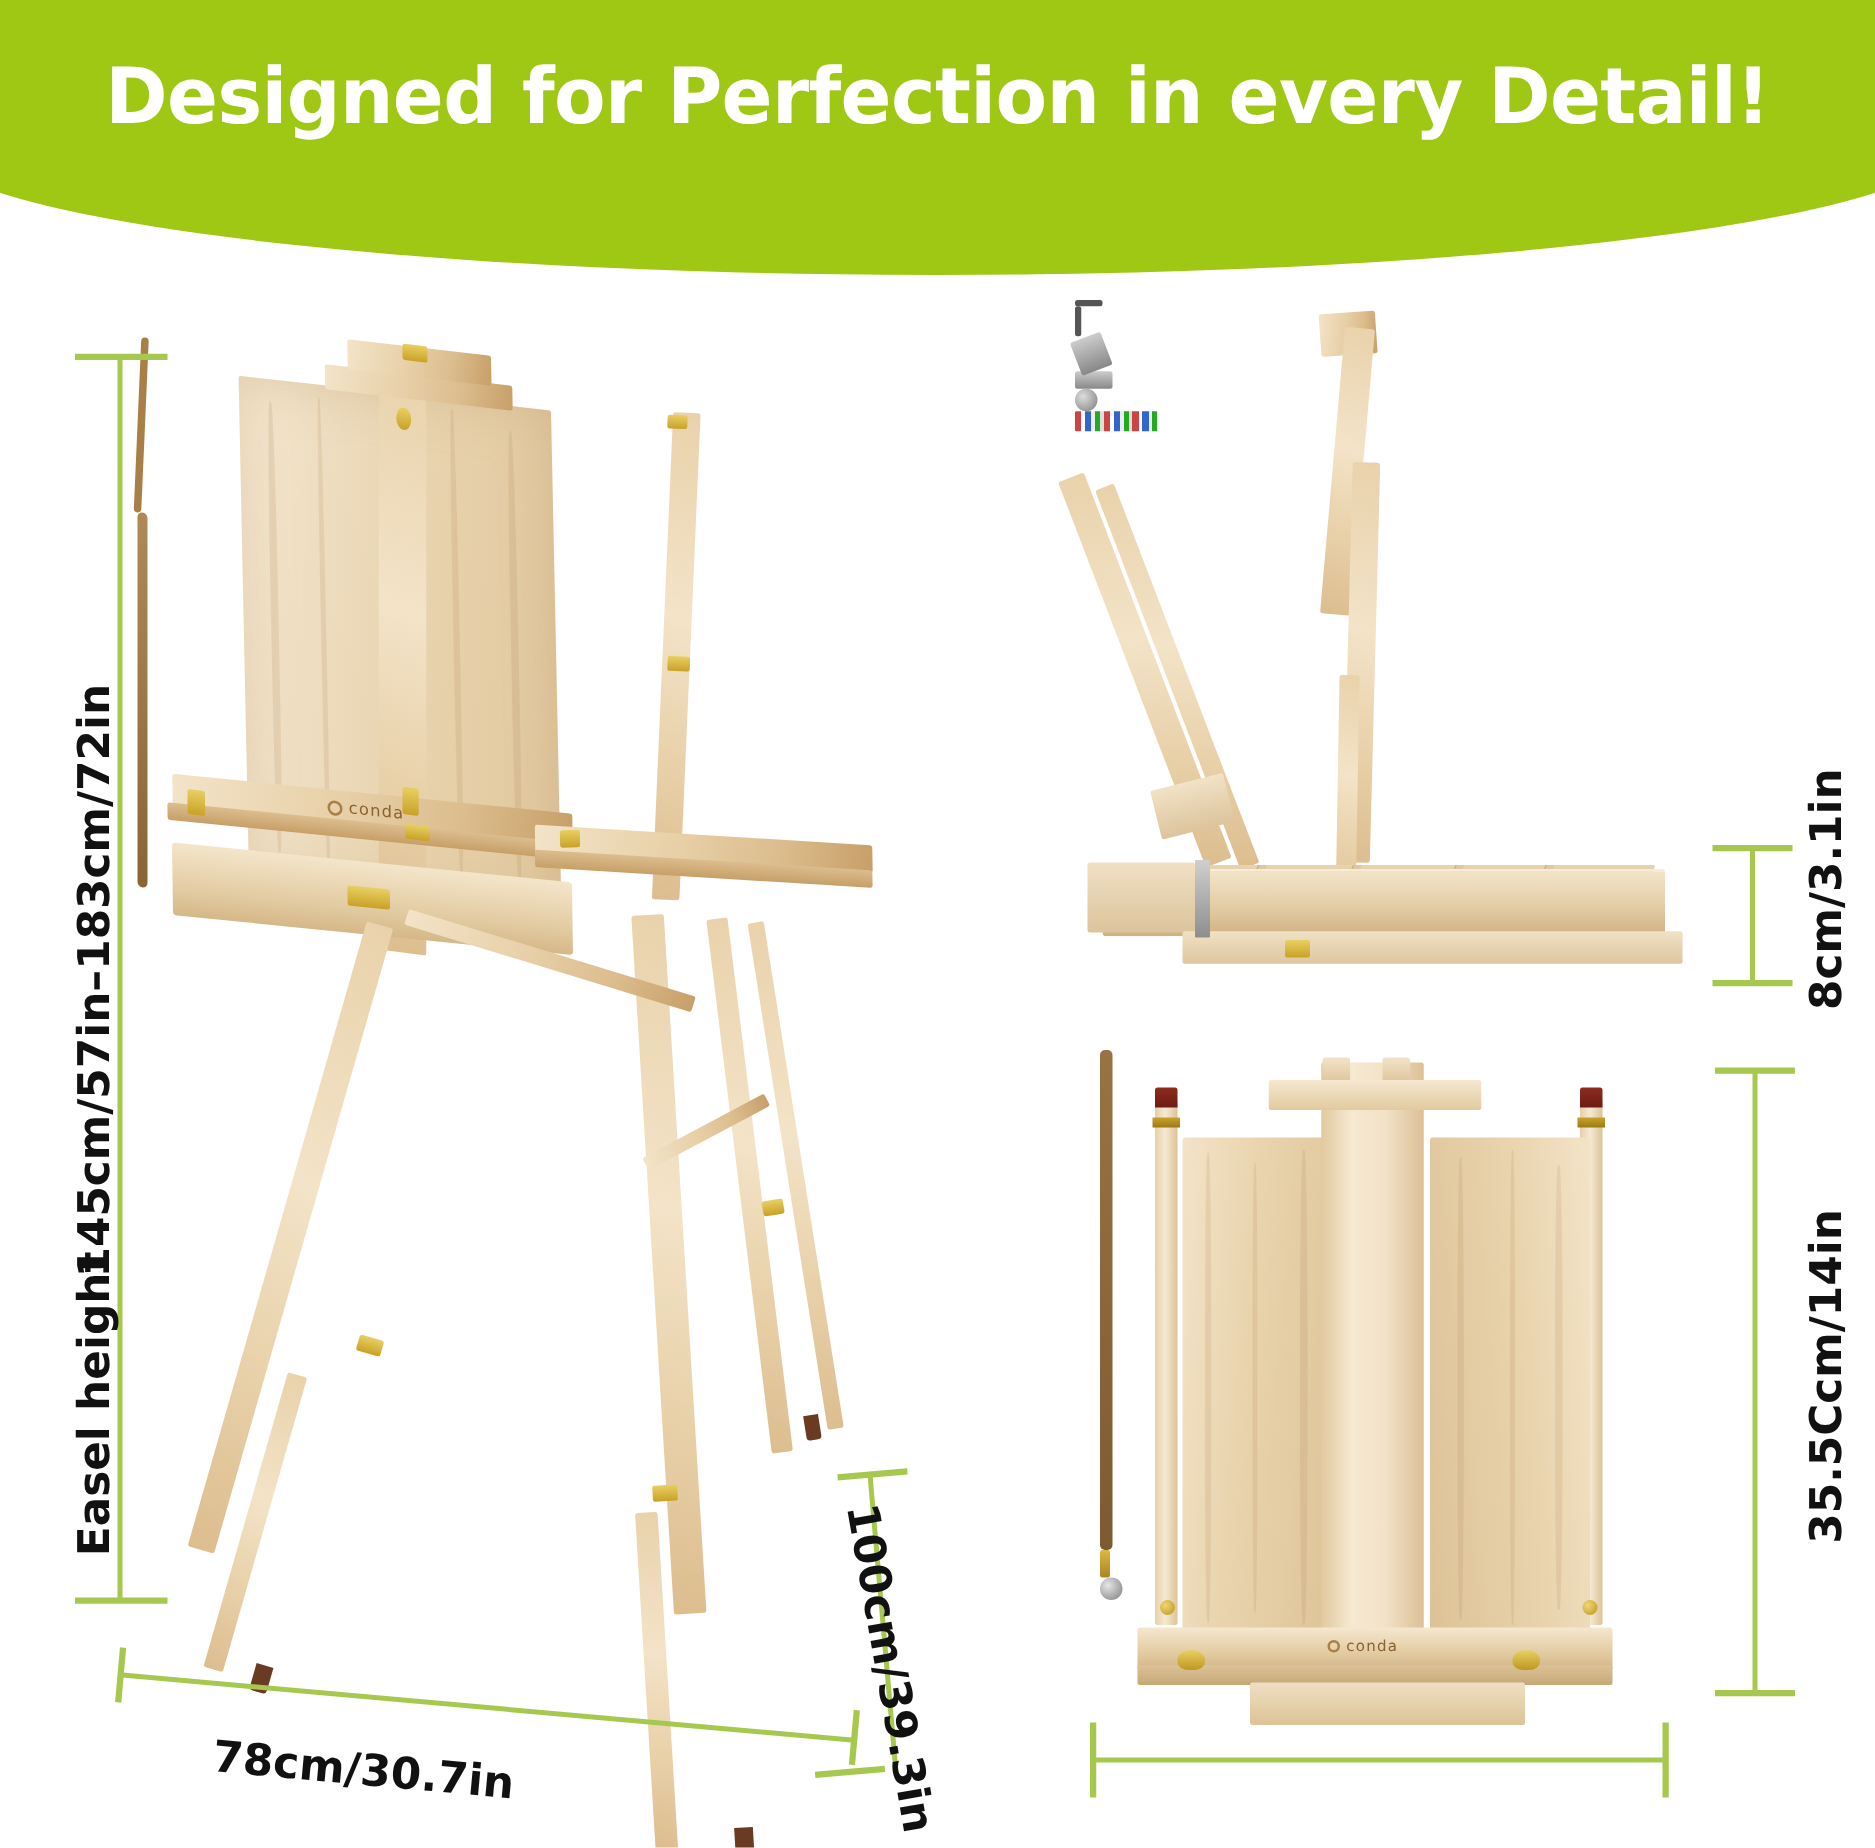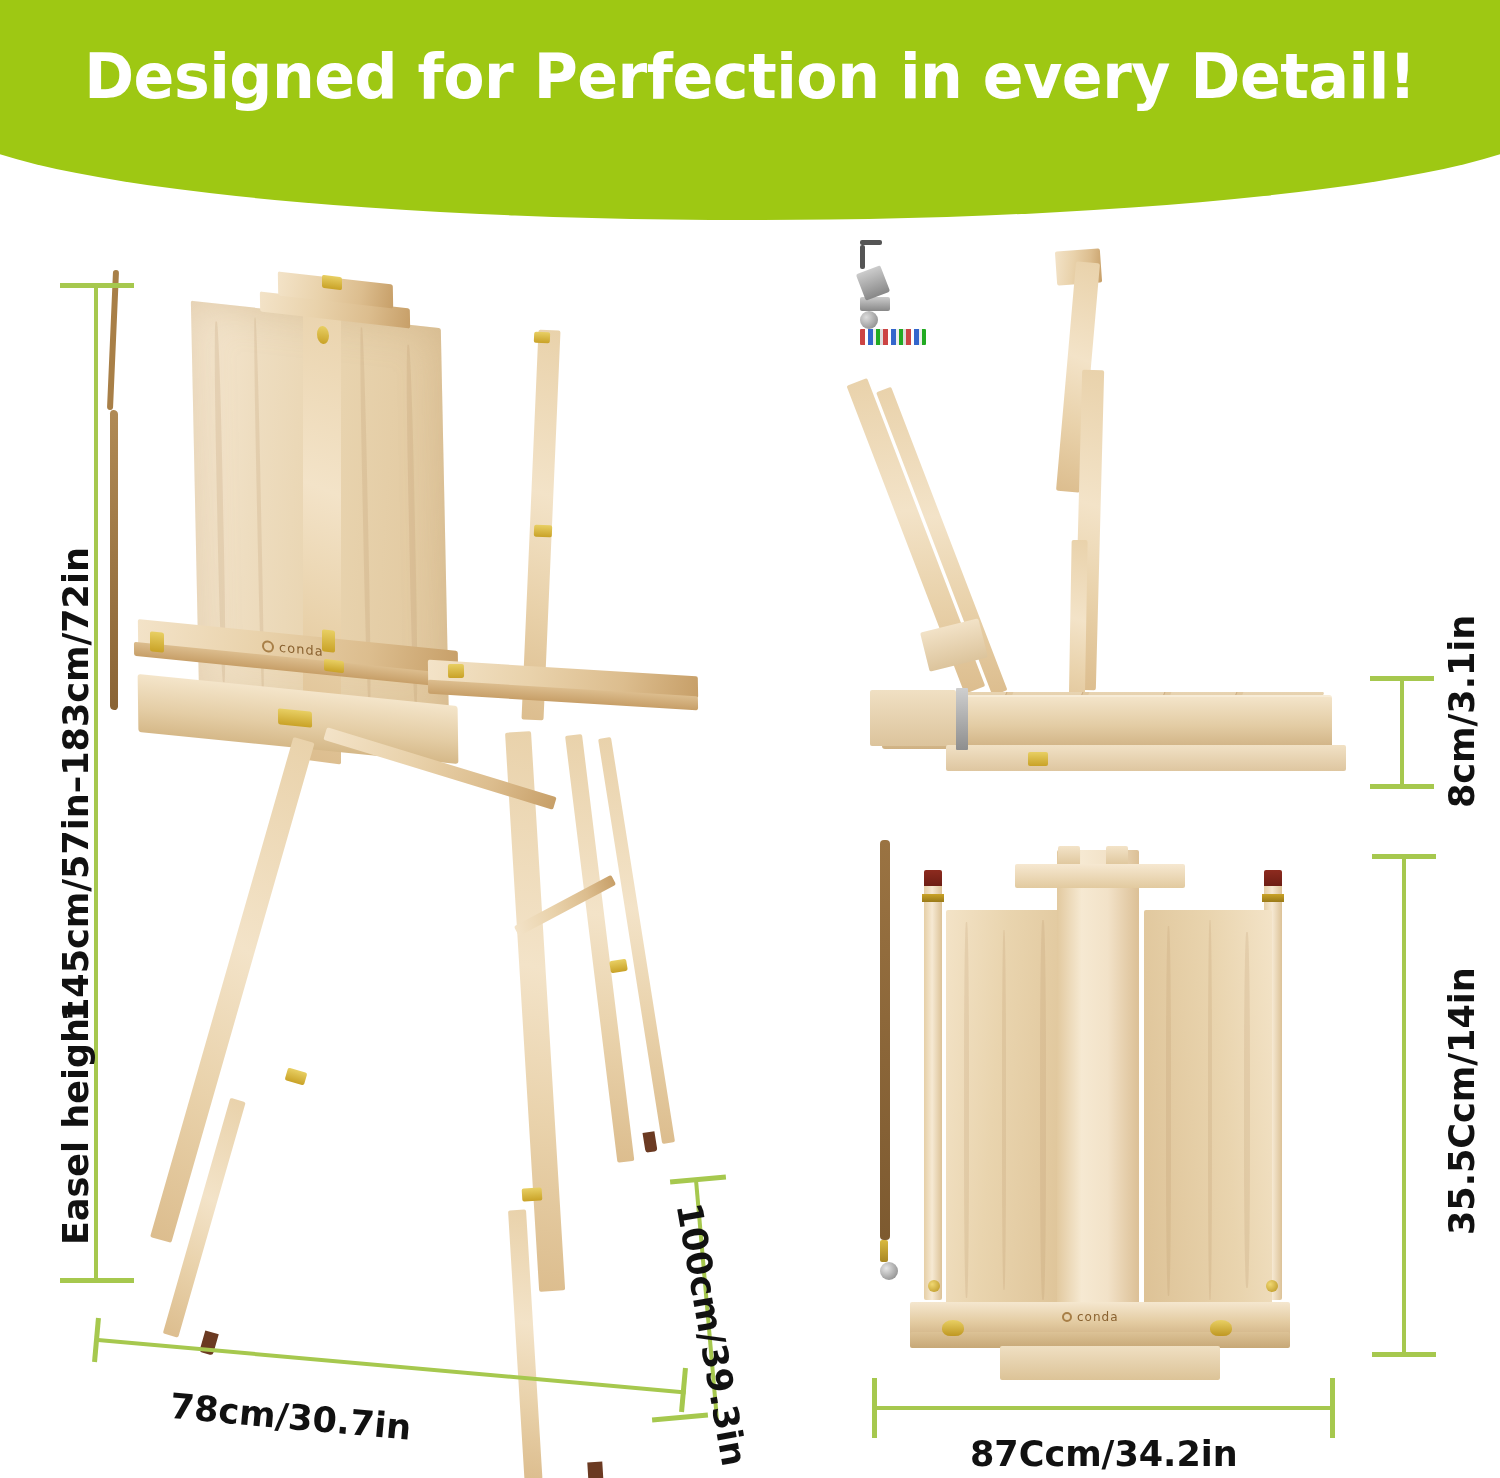--- a/index.html
+++ b/index.html
@@ -545,14 +545,13 @@
   <div class="dim-line" id="m355-line" style="background: rgb(166, 200, 78);"></div>
   <div class="dim-cap" id="m355-cap-top" style="background: rgb(166, 200, 78);"></div>
   <div class="dim-cap" id="m355-cap-bot" style="background: rgb(166, 200, 78);"></div>
   <div class="dim-text vtext" id="m355-label" style="color: rgb(17, 17, 17);">35.5Ccm/14in</div>
 </div>
 
 <div id="measure-87cm">
   <div class="dim-line" id="m87-line" style="background: rgb(166, 200, 78);"></div>
   <div class="dim-cap" id="m87-cap-left" style="background: rgb(166, 200, 78);"></div>
   <div class="dim-cap" id="m87-cap-right" style="background: rgb(166, 200, 78);"></div>
-  <div class="dim-text" id="m87-label" style="color: rgb(17, 17, 17);">87Ccm/34.2in</div>
 </div>
 
 </body></html>

